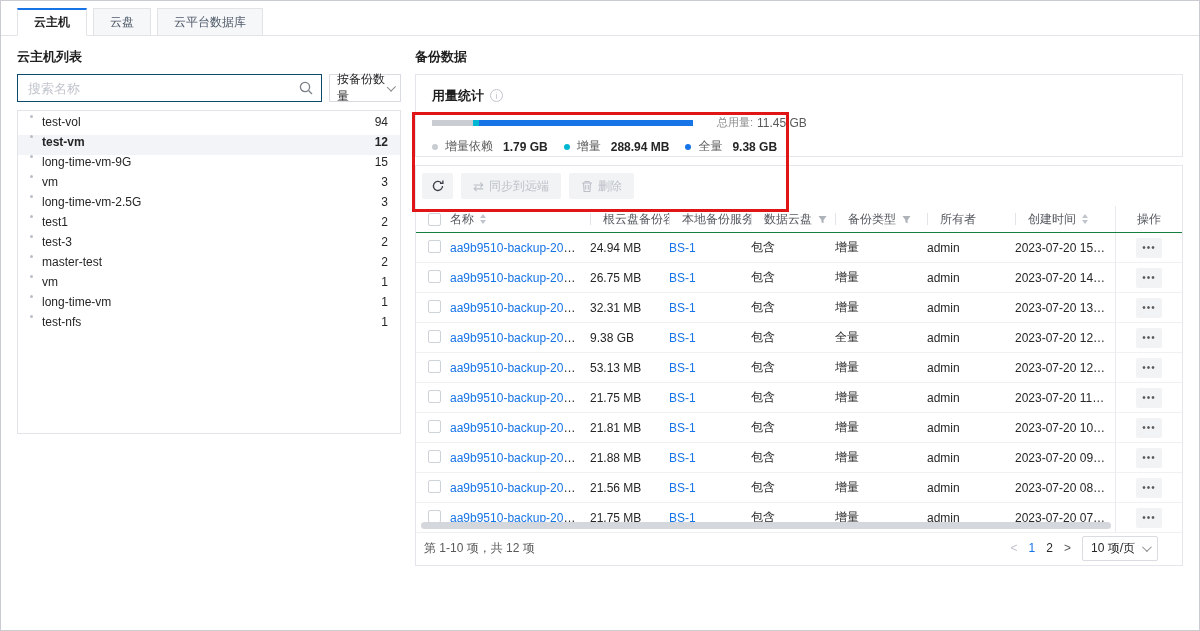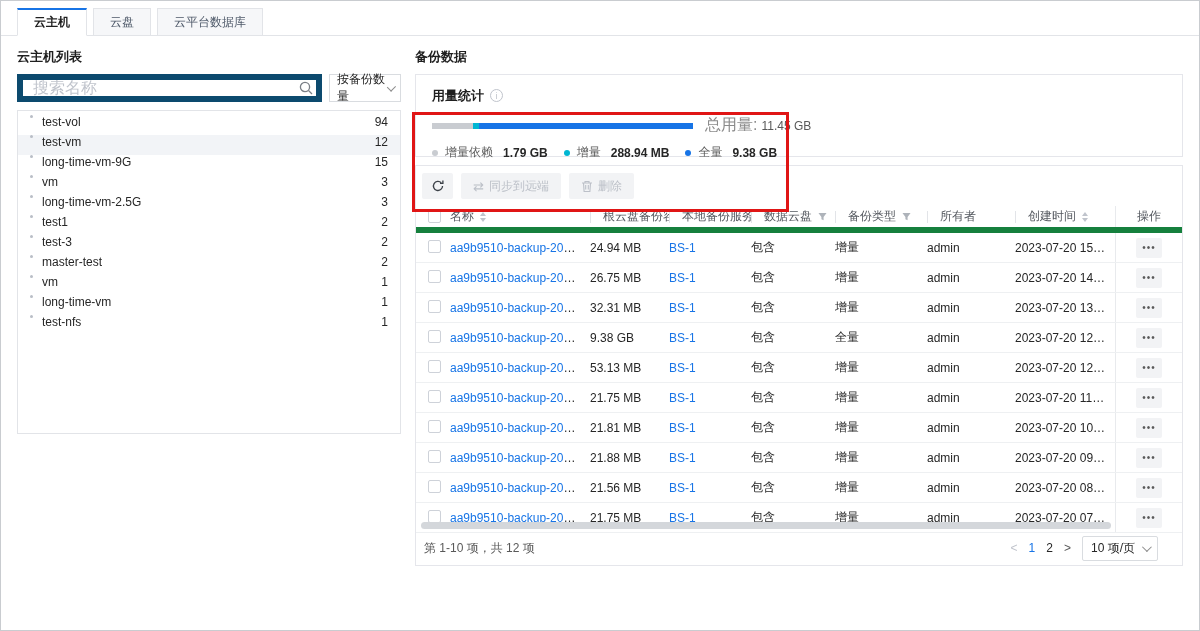--- a/index.html
+++ b/index.html
@@ -22,60 +22,60 @@
 
   
   .main { display:flex; padding:12px 16px 0; gap:14px; }
   .left-col { width:384px; flex:none; }
   .right-col { flex:1; min-width:0; }
   .panel-title { font-size:13px; font-weight:bold; color:#1f1f1f; margin-bottom:8px; }
 
   
   .search-row { display:flex; gap:7px; }
   .search-box { flex:1; position:relative; }
-  .search-box input { width:100%; height:28px; border:6px solid #0c4a6e; padding:0 30px 0 10px; font-size:16px; color:#262626; outline:none; }
+  .search-box input { width:100%; height:28px; border:1px solid #0c4a6e; padding:0 30px 0 10px; font-size:13px; color:#262626; outline:none; }
   .search-box input::placeholder { color:#c0c4cc; }
   .search-icon { position:absolute; right:8px; top:6px; width:16px; height:16px; }
   .dropdown { width:72px; height:28px; border:1px solid #d9dce0; background:#fff; font-size:12px; color:#262626;
               display:flex; align-items:center; justify-content:space-between; padding:0 7px; cursor:pointer; }
   .chev { width:7px; height:7px; border-right:1px solid #8c8c8c; border-bottom:1px solid #8c8c8c; transform:rotate(45deg) translateY(-2px); }
   .vm-list { margin-top:8px; border:1px solid #e2e4e8; height:324px; padding-top:4px; overflow:hidden; }
   .vm-item { display:flex; align-items:flex-start; height:20px; padding:0 12px; font-size:12px; color:#262626; cursor:pointer; }
   .vm-item .bullet { width:3px; height:3px; border-radius:50%; background:#b9bec6; margin-right:9px; flex:none; }
   .vm-item .count { margin-left:auto; }
-  .vm-item.selected { background:#f2f4f7; font-weight:normal; }
+  .vm-item.selected { background:#f2f4f7; font-weight:bold; }
 
   
   .usage-card { border:1px solid #e5e6eb; height:83px; padding:12px 16px 0; background:#fff; }
   .usage-title-row { display:flex; align-items:center; gap:6px; height:17px; }
   .usage-title { font-size:13px; font-weight:bold; color:#1f1f1f; }
   .info-icon { width:13px; height:13px; border:1px solid #c0c4cc; border-radius:50%; color:#c0c4cc; font-size:9px;
                display:flex; align-items:center; justify-content:center; font-style:normal; }
   .usage-bar-row { display:flex; align-items:center; margin-top:11px; }
   .usage-bar { width:261px; height:6px; display:flex; overflow:hidden; background:#f0f0f0; }
   .usage-bar div { height:100%; }
-  .total-label { margin-left:12px; font-size:16px; color:#8c8c8c; }
+  .total-label { margin-left:24px; font-size:11px; color:#8c8c8c; }
   .total-value { margin-left:4px; font-size:12px; color:#595959; }
   .legend { display:flex; align-items:center; margin-top:8px; font-size:12px; }
   .legend-item { display:flex; align-items:center; margin-right:16px; }
   .legend-dot { width:6px; height:6px; border-radius:50%; margin-right:7px; flex:none; }
   .legend-label { color:#595959; margin-right:10px; }
   .legend-value { color:#262626; font-weight:bold; }
 
   
   .table-card { border:1px solid #e5e6eb; margin-top:8px; height:401px; position:relative; background:#fff; }
   .toolbar { display:flex; gap:8px; padding:7px 6px; }
   .tool-btn { height:26px; background:#f2f3f5; border:none; border-radius:2px; font-size:12px;
               display:flex; align-items:center; gap:5px; cursor:pointer; }
   .btn-refresh { width:31px; justify-content:center; color:#3c4148; }
   .tool-btn.disabled { color:#bcc0c8; padding:0 12px; cursor:default; }
   .sync-glyph { font-size:13px; line-height:1; }
 
   .tgrid { display:grid; grid-template-columns:34px 140px 79px 82px 84px 92px 88px 100px 1fr; align-items:center; }
-  .thead { height:27px; font-size:12px; color:#54585f; border-bottom:6px solid #15803d; }
+  .thead { height:27px; font-size:12px; color:#54585f; border-bottom:1px solid #15803d; }
   .th { display:flex; align-items:center; gap:4px; height:100%; overflow:hidden; white-space:nowrap; }
   .th.sep::before { content:""; width:1px; height:12px; background:#e2e4e8; margin-right:8px; flex:none; }
   .checkbox { width:13px; height:13px; border:1px solid #ced2d9; border-radius:2px; background:#fff; display:inline-block; margin-left:12px; cursor:pointer; }
   .sort-icon { display:inline-flex; flex-direction:column; gap:2px; margin-left:2px; }
   .sort-icon i { width:0; height:0; border-left:3.5px solid transparent; border-right:3.5px solid transparent; }
   .sort-icon .up { border-bottom:4px solid #c0c4cc; }
   .sort-icon .dn { border-top:4px solid #c0c4cc; }
   .filter-icon { margin-left:2px; }
   .trow { height:30px; font-size:12px; color:#262626; border-bottom:1px solid #eef0f2; }
   .td { overflow:hidden; white-space:nowrap; text-overflow:ellipsis; padding-right:8px; }

